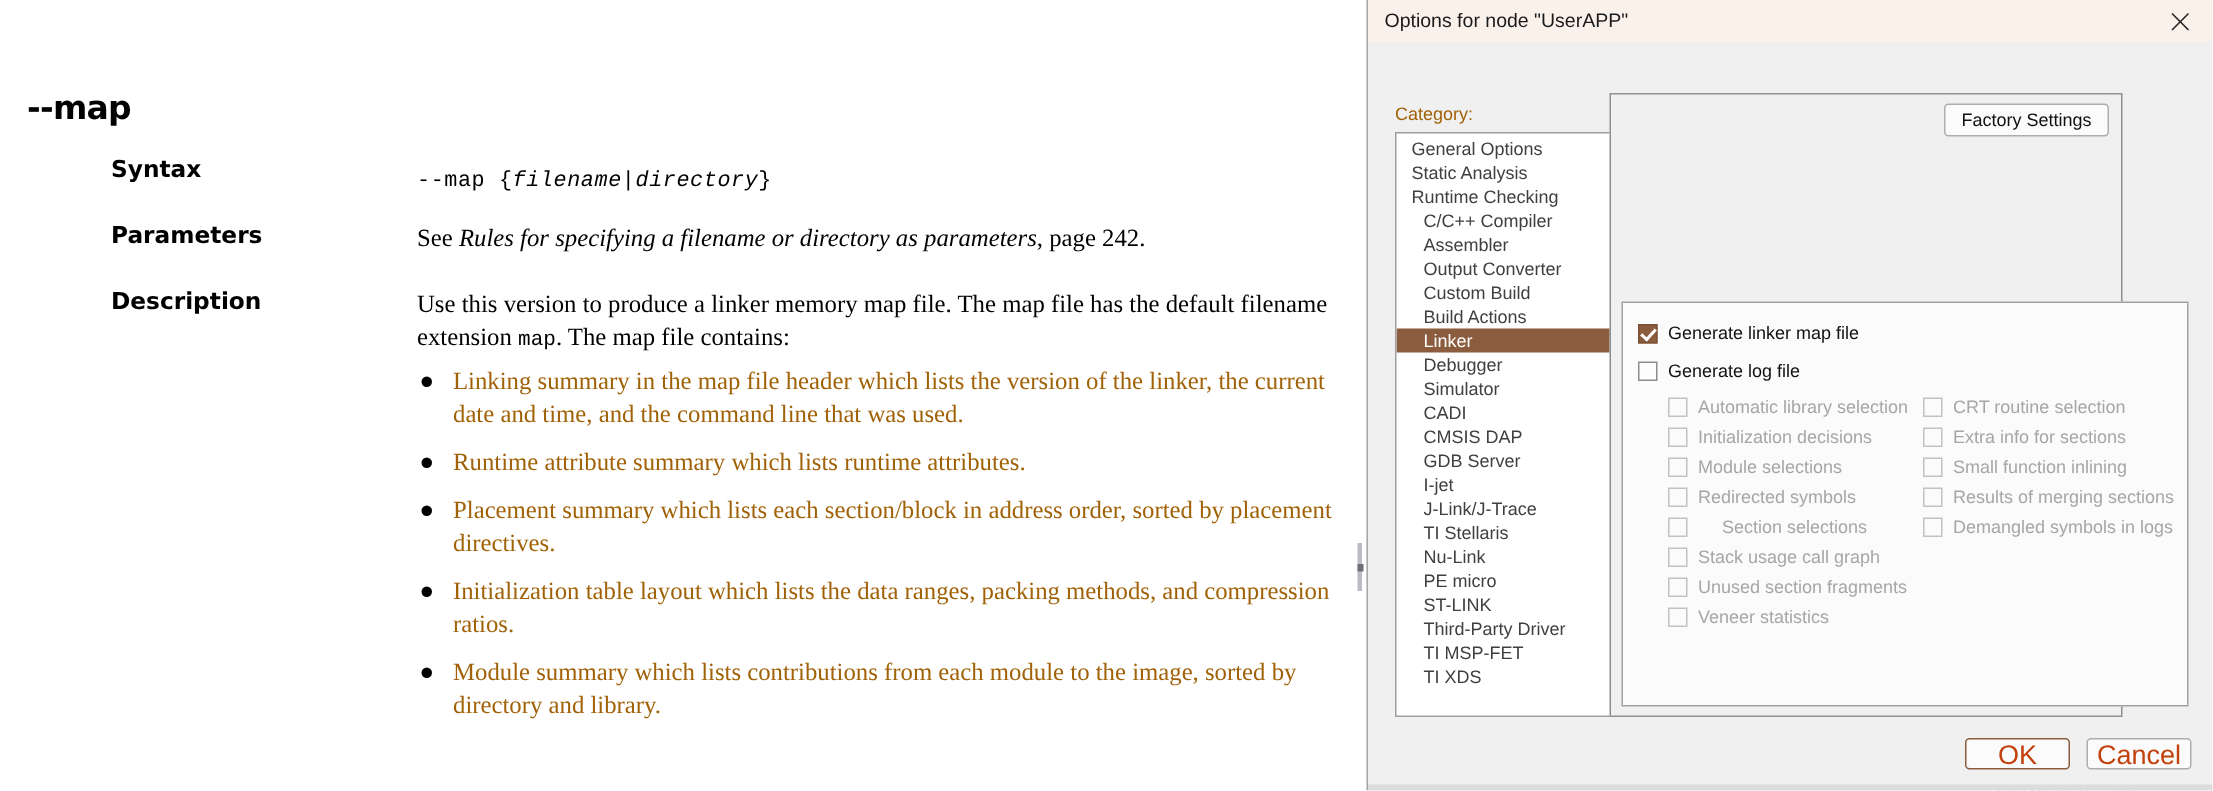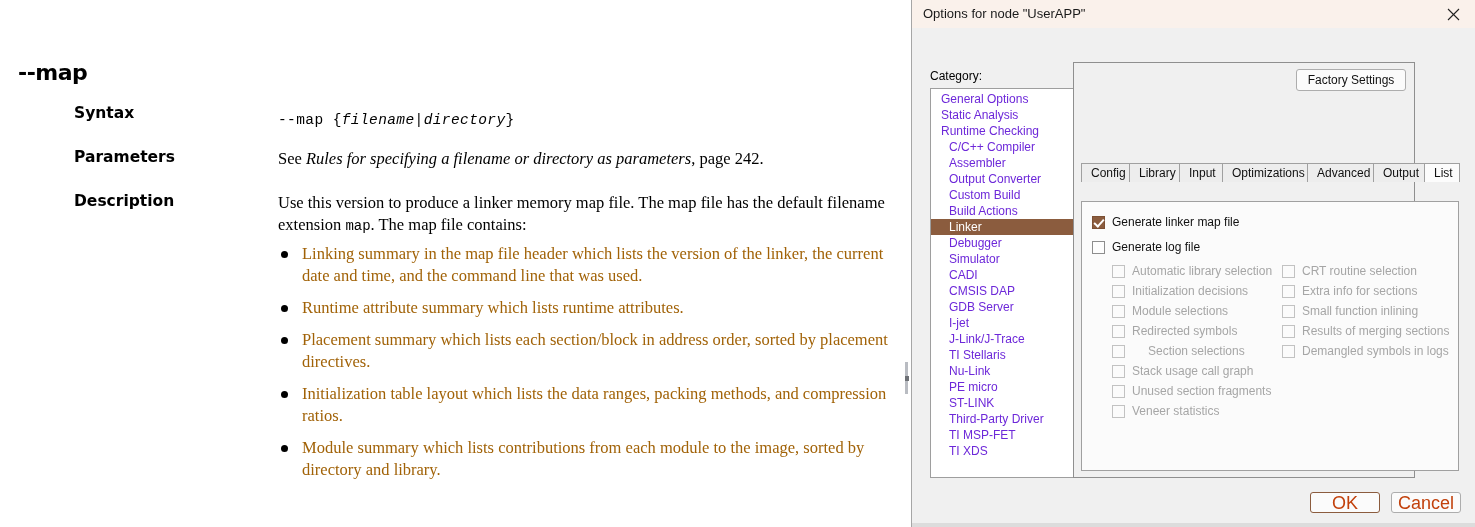--- a/index.html
+++ b/index.html
@@ -143,35 +143,35 @@
     left: 0; top: 28px;
     width: 100%; height: 499px;
     background: #f0f0f0;
   }
 
   
   #category-label {
     position: absolute;
     left: 18px; top: 41px;
     font-size: 12px;
-    color: #000000;
+    color: #a16207;
   }
   #category-list {
     position: absolute;
     left: 18px; top: 60px;
     width: 145px; height: 390px;
     background: #ffffff;
     border: 1px solid #9e9e9e;
     box-sizing: border-box;
     overflow: hidden;
     padding-top: 2px;
   }
   .cat-item {
     font-size: 12px;
-    color: #6d28d9;
+    color: #404040;
     line-height: 16px;
     height: 16px;
     padding-left: 10px;
     white-space: nowrap;
     cursor: default;
   }
   .cat-item.indent { padding-left: 18px; }
   .cat-item.selected {
     background: #8b5c3e;
     color: #ffffff;
@@ -393,29 +393,20 @@
       <div class="cat-item indent">Third-Party Driver</div>
       <div class="cat-item indent">TI MSP-FET</div>
       <div class="cat-item indent">TI XDS</div>
     </div>
 
     <div id="settings-panel">
 
       <button id="factory-settings">Factory Settings</button>
 
       <div id="tab-strip">
-        <div class="tab-row">
-          <div class="tab" style="width:49px;">Config</div>
-          <div class="tab" style="width:51px;">Library</div>
-          <div class="tab" style="width:44px;">Input</div>
-          <div class="tab" style="width:86px;">Optimizations</div>
-          <div class="tab" style="width:67px;">Advanced</div>
-          <div class="tab" style="width:52px;">Output</div>
-          <div class="tab active" style="width:36px;">List</div>
-        </div>
       </div>
 
       <div id="tab-content">
 
         <div class="cbrow" style="left:10px; top:13px;">
           <span class="cbox checked"></span>
           <span class="cblabel">Generate linker map file</span>
         </div>
 
         <div class="cbrow" style="left:10px; top:38px;">

